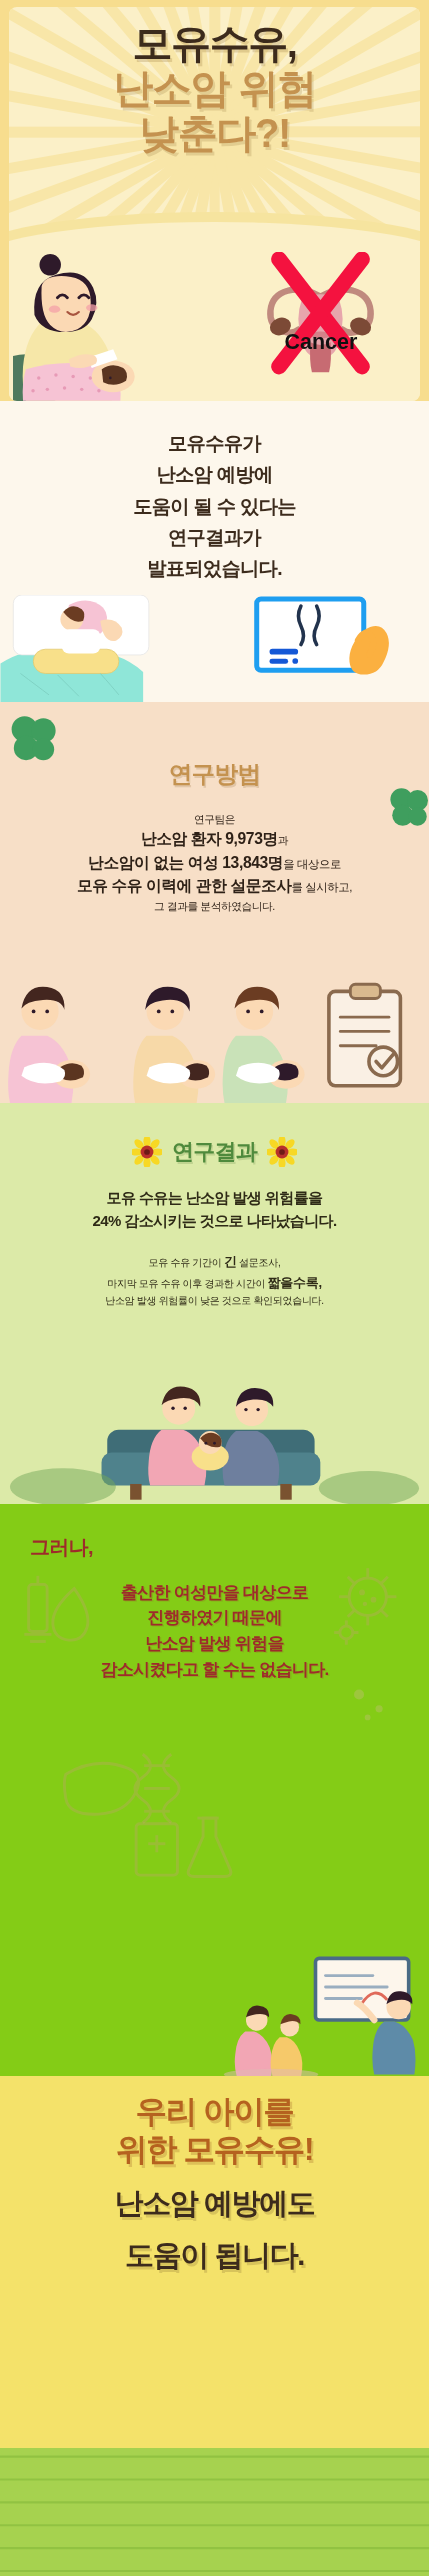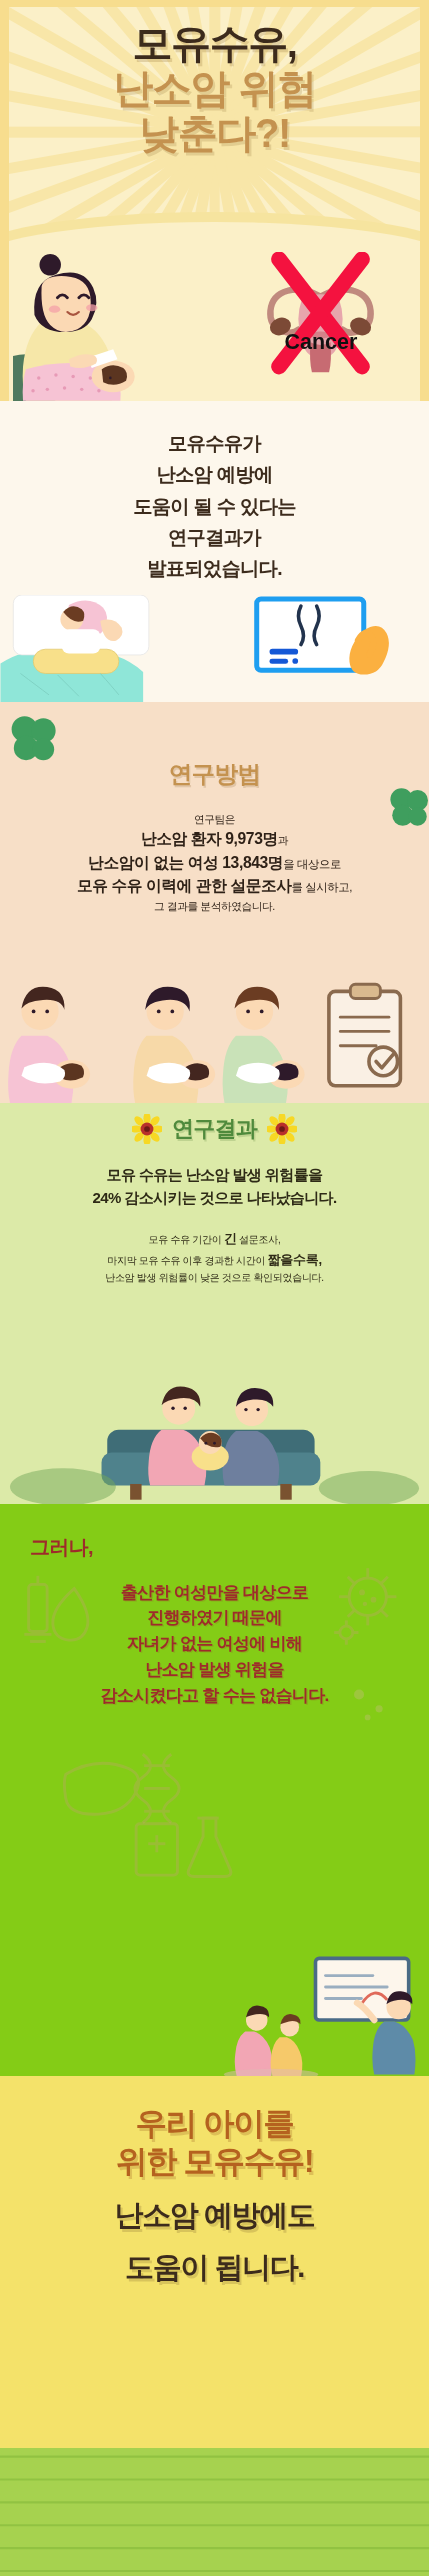--- a/index.html
+++ b/index.html
@@ -10,21 +10,21 @@
     background:#fdf6e6;
   }
 
   
   .hero {
     position:relative; width:429px; height:401px;
     background:#f7dd8e; padding:7.2px 8.6px 0 8.6px;
   }
   .hero-inner {
     position:relative; width:100%; height:394px;
-    background:#fbf0c8; overflow:hidden;
+    background:#fbf0c8; overflow:hidden;border-radius:8px;
   }
   .rays { position:absolute; inset:0; overflow:hidden; }
   .ray {
     position:absolute; left:50%; top:125px;
     width:10.7px; height:644px; background:#f8e6a8;
     transform-origin:50% 0%;
   }
   .hero-glow {
     position:absolute; left:-10%; top:215px; width:120%; height:286px;
     background:#fbf0c8; border-radius:50% 50% 0 0 / 43px 43px 0 0;
@@ -80,21 +80,21 @@
   .sec3 .body { margin-top:21px; position:relative; z-index:4; }
   .ln { line-height:1.5; letter-spacing:-0.4px; color:#2e2117; }
   .s-sm { font-size:10.7px; font-weight:400; }
   .s-bg { font-size:15.7px; font-weight:900; }
   .s-md { font-size:11.4px; font-weight:400; }
   .sec3-imgs { position:absolute; left:0; bottom:0; width:429px; height:136px; }
 
   
   .sec4 {
     position:relative; width:429px; height:401px;
-    background:#dceaa8; text-align:center; padding-top:11px; overflow:hidden;
+    background:#dceaa8; text-align:center; padding-top:34px; overflow:hidden;
   }
   .sec-head-green {
     font-size:22px; font-weight:900; color:#4f8a3c; letter-spacing:-0.7px;
     text-shadow:1.4px 2.1px 0 rgba(90,130,60,.22);
     display:flex; align-items:center; justify-content:center; gap:10px;
   }
   .sec4 .body { margin-top:18.6px; }
   .r-bg { font-size:15px; font-weight:900; line-height:1.55; color:#2e2a16; letter-spacing:-0.6px; }
   .r-sm { font-size:10px; font-weight:400; line-height:1.62; color:#2e2a16; letter-spacing:-0.3px; }
   .r-sm b { font-size:13px; font-weight:900; }
@@ -113,21 +113,21 @@
   .p-bg {
     font-size:17px; font-weight:900; color:#9e2b2b; line-height:1.52;
     letter-spacing:-0.7px; text-shadow:1.4px 1.4px 0 rgba(158,43,43,.18);
   }
   .deco { position:absolute; opacity:.25; }
   .sec5-img { position:absolute; right:5.7px; bottom:0; width:215px; height:122px; z-index:3; }
 
   
   .sec6 {
     position:relative; width:429px; height:372px;
-    background:#f4e26a; text-align:center; padding-top:29px;
+    background:#f4e26a; text-align:center; padding-top:17px;
   }
   .c1 {
     font-size:31.5px; font-weight:900; color:#b5621f; line-height:1.2;
     letter-spacing:-1.4px; text-shadow:2.1px 2.9px 0 rgba(150,90,30,.25);
   }
   .c2 {
     font-size:29px; font-weight:900; color:#3c2b1c; line-height:1.22;
     letter-spacing:-1.4px; margin-top:17px; text-shadow:2.1px 2.9px 0 rgba(120,90,40,.22);
   }
 
@@ -499,21 +499,20 @@
         <circle cx="42" cy="36" r="5"></circle>
         <circle cx="26" cy="48" r="4"></circle>
       </g>
   </svg>
 
   <div class="however">그러나,</div>
 
   <div class="body">
     <div class="p-bg">출산한 여성만을 대상으로</div>
     <div class="p-bg">진행하였기 때문에</div>
-    <div class="p-bg">자녀가 없는 여성에 비해</div>
     <div class="p-bg">난소암 발생 위험을</div>
     <div class="p-bg">감소시켰다고 할 수는 없습니다.</div>
   </div>
 
   <svg class="sec5-img" viewBox="0 0 300 170">
     <rect x="150" y="6" width="130" height="86" rx="5" fill="#fdf6ec" stroke="#4a6b86" stroke-width="5"></rect>
     <g stroke="#9aaec0" stroke-width="4" stroke-linecap="round">
       <path d="M164 30 h66"></path>
         <path d="M164 46 h86"></path>
         <path d="M164 62 h50"></path>

